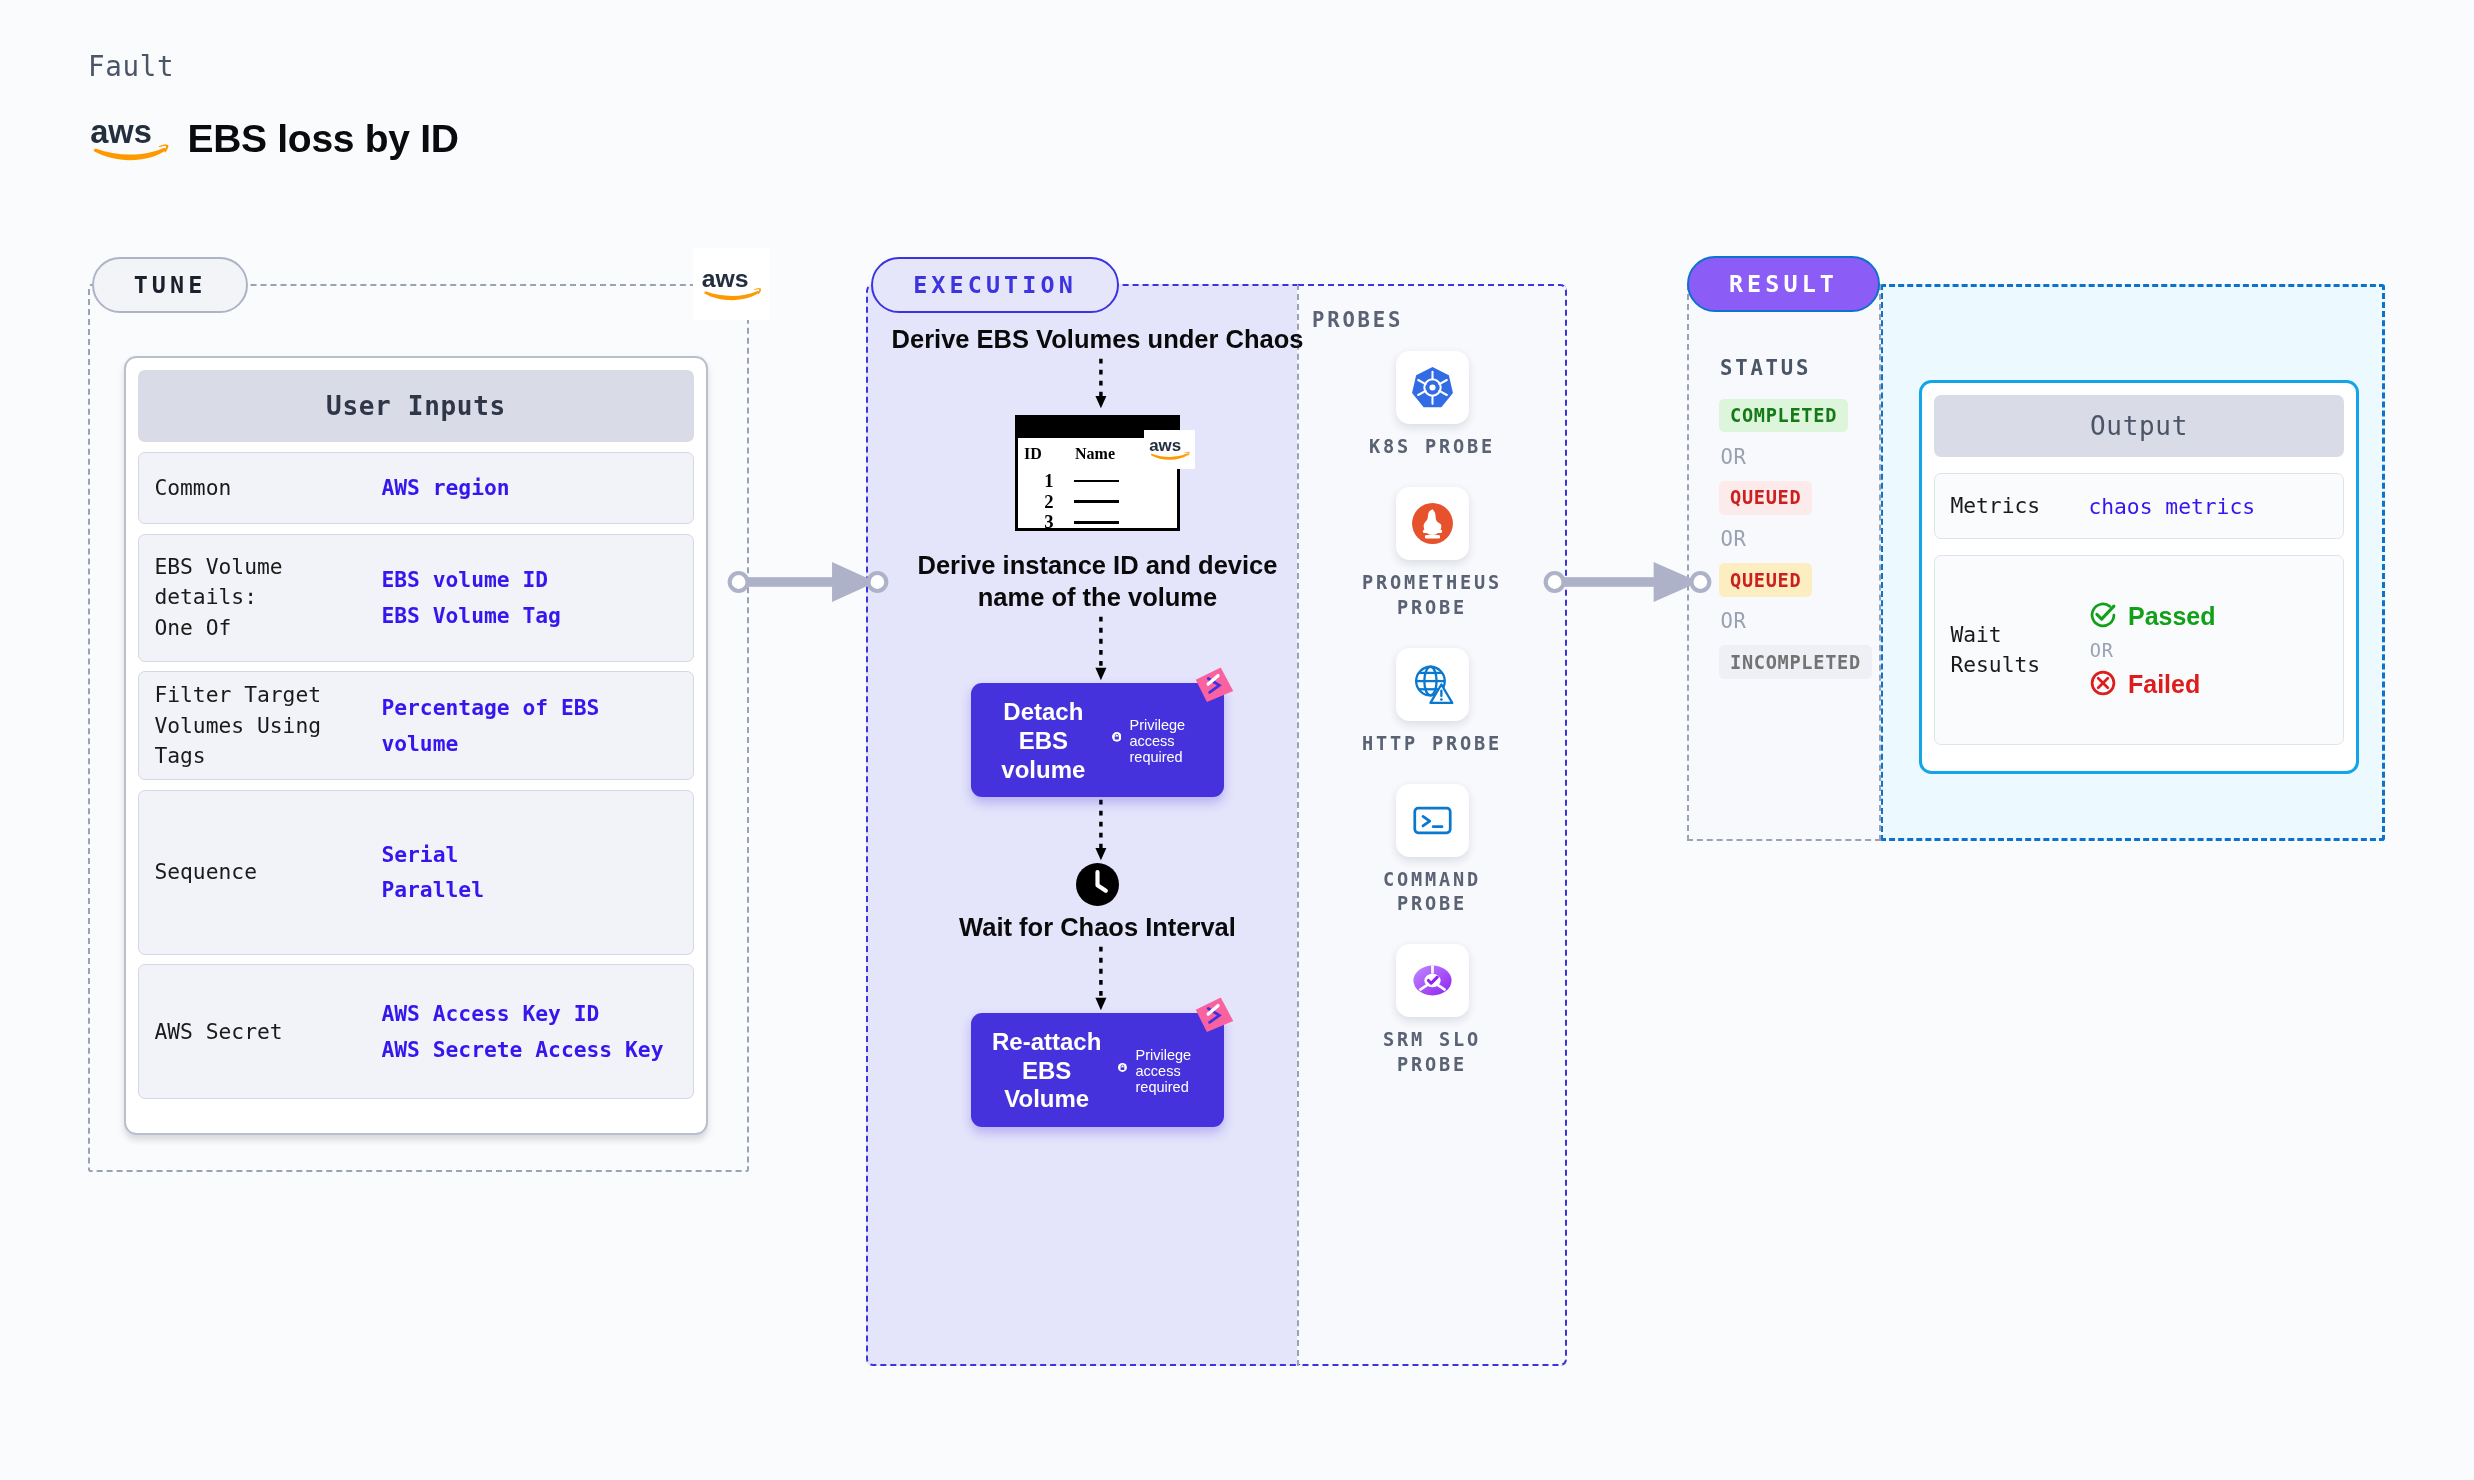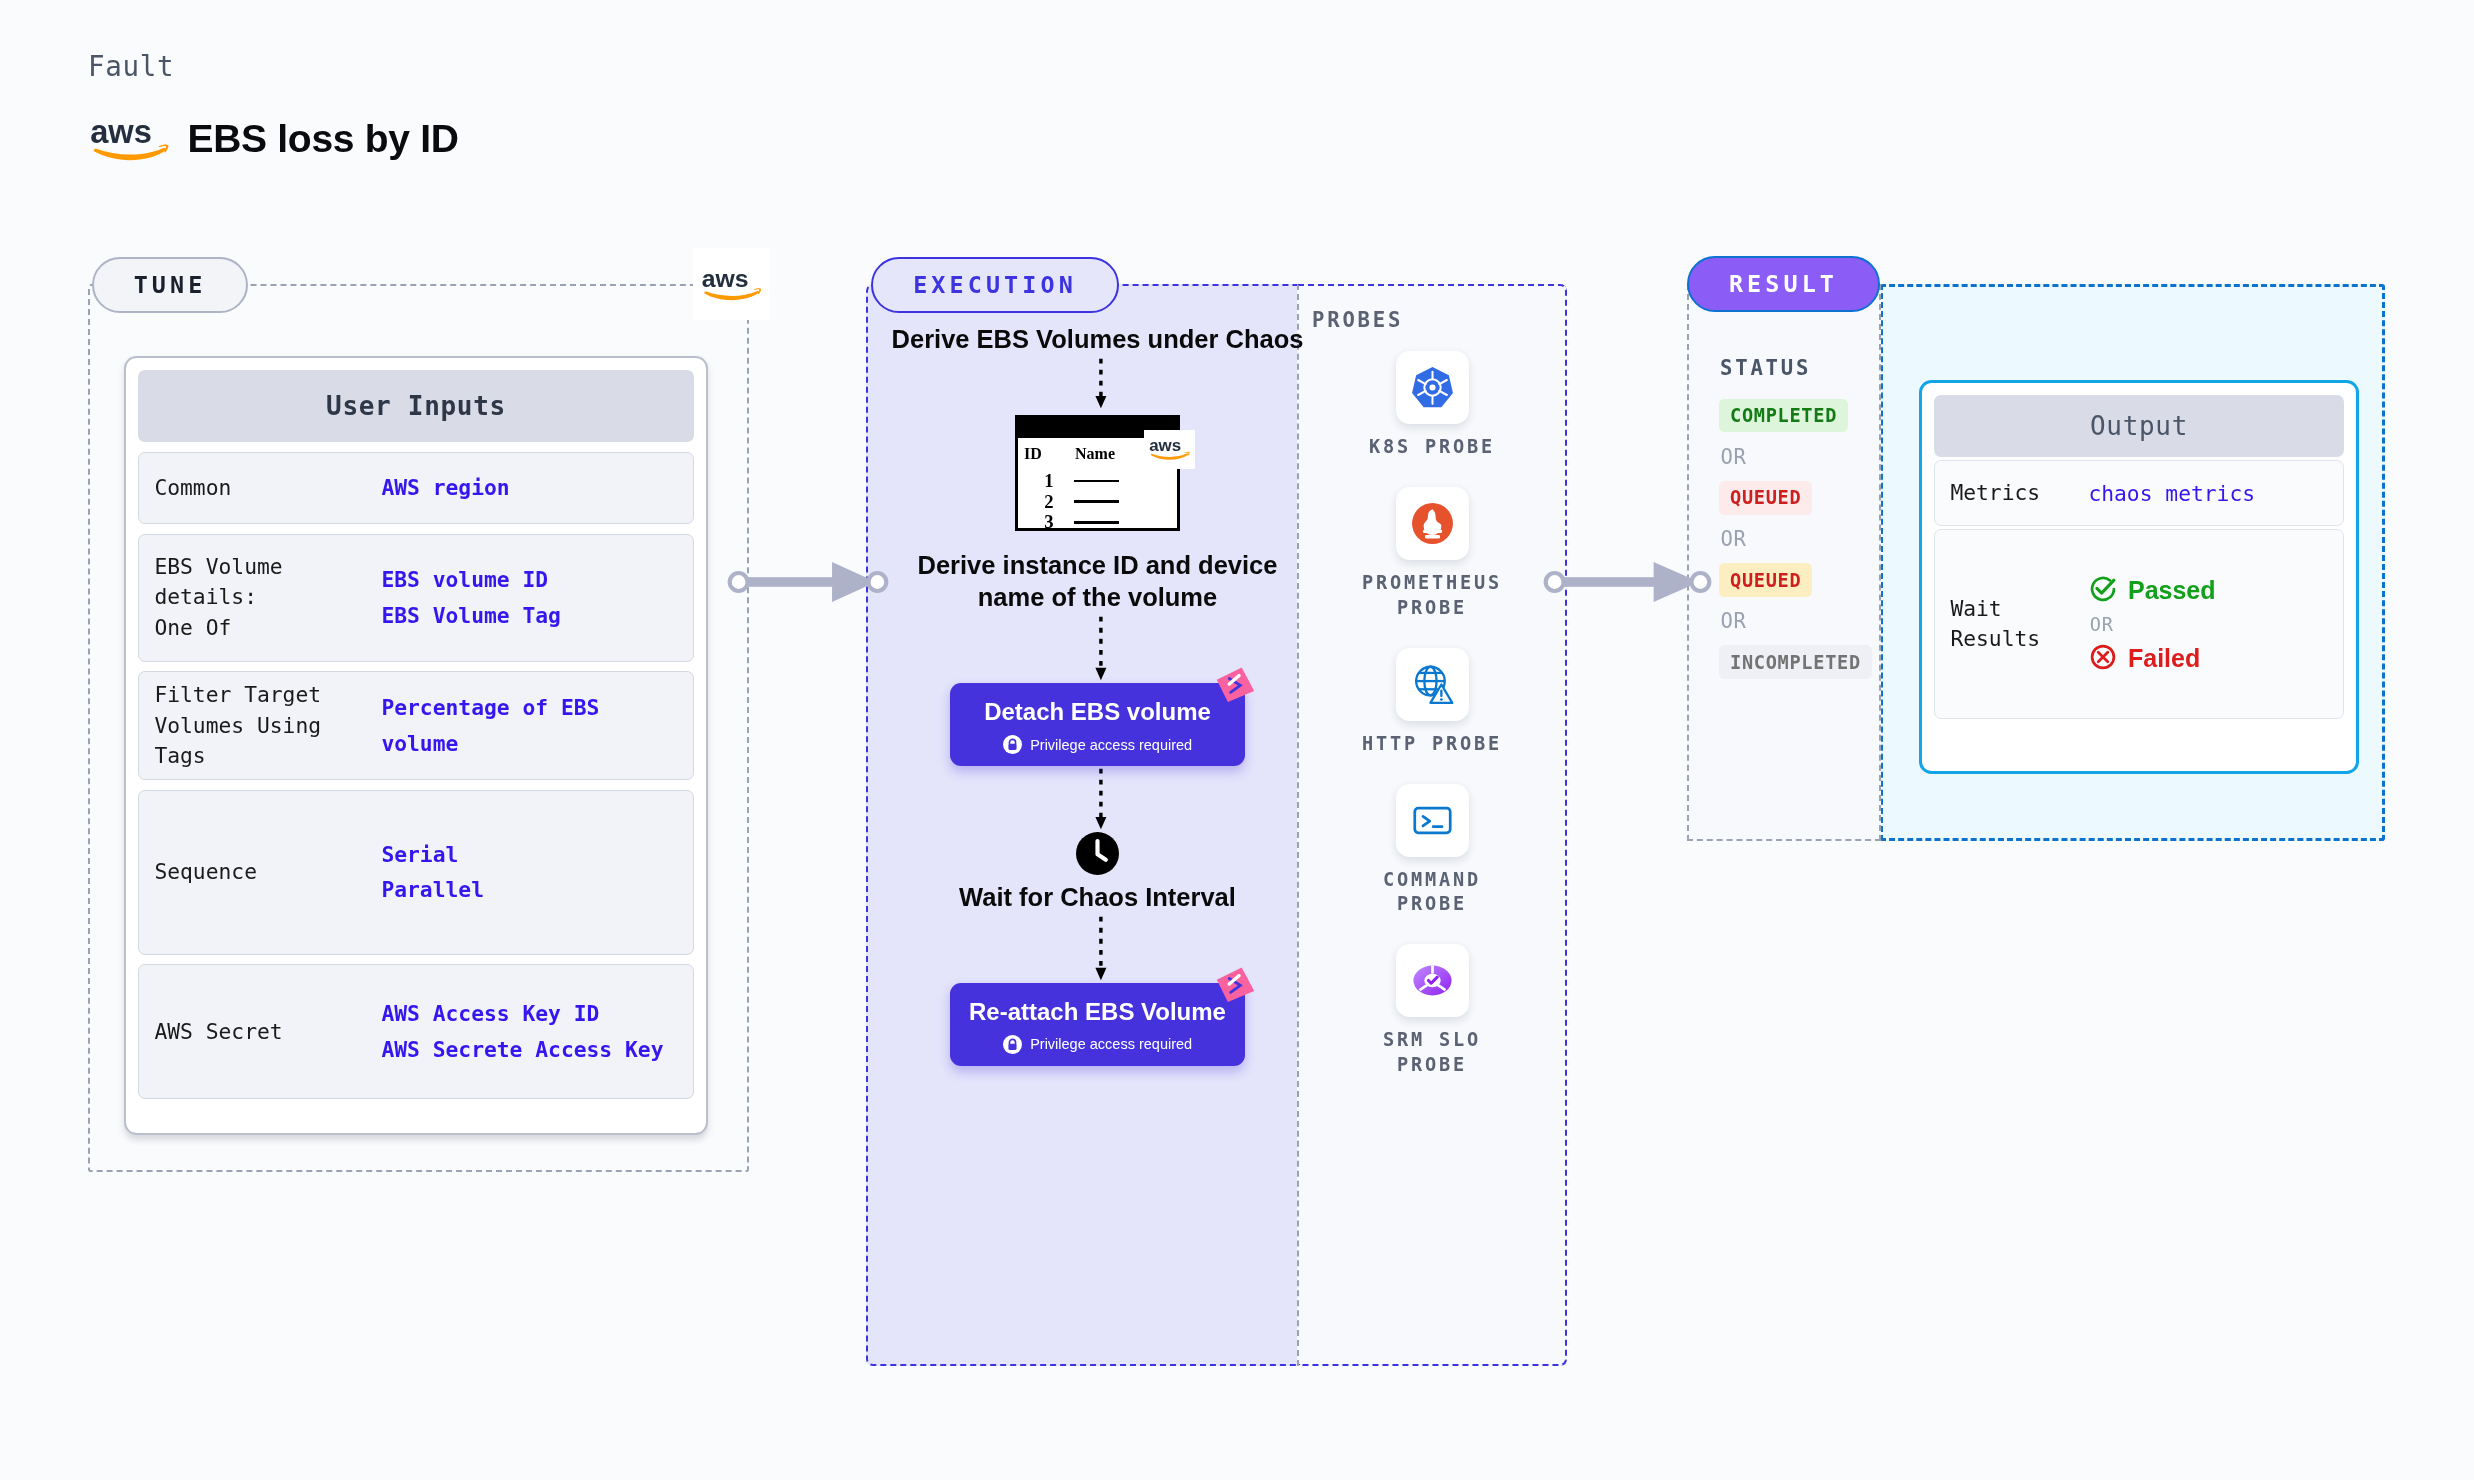--- a/index.html
+++ b/index.html
@@ -125,23 +125,23 @@
     font-family: "Liberation Serif", serif; font-weight: bold; font-size: 18.6px; color: #000; }
   .table-icon .trow .c1 { width: 51px; text-align: center; }
   .table-icon .dash { width: 45px; height: 2.8px; background: #000; }
   .table-icon .awsb {
     position: absolute; right: -15px; top: 15px; width: 51px; height: 39px;
     background: #fff; display: flex; align-items: center; justify-content: center;
   }
   .table-icon .awsb svg { width: 43px; height: 27.5px; }
 
   .step-card {
-    position: relative; width: 295px; border-radius: 11px; background: #4632dc;
+    position: relative; width: 253px; border-radius: 11px; background: #4632dc;
     box-shadow: 0 5.5px 11px rgba(70,50,220,0.28);
-    padding: 15px 12.4px 12.4px; display: flex; flex-direction: column;
+    padding: 15px 12.4px 12.4px; display: flex; flex-direction: row;
     align-items: center; gap: 8.3px;
   }
   .step-title {
     font-family: "Liberation Sans", sans-serif; font-size: 24px; font-weight: bold;
     color: #ffffff; text-align: center; line-height: 1.2;
   }
   .priv { display: flex; align-items: center; gap: 8.3px; }
   .priv .lock { width: 19px; height: 19px; }
   .priv .ptext { font-family: "Liberation Sans", sans-serif; font-size: 14.5px; color: #ffffff; }
   .ribbon { position: absolute; right: -12.4px; top: -16.5px; width: 43px; height: 39px; }
@@ -173,21 +173,21 @@
   .status-list { position: absolute; left: 1719px; top: 399px; width: 158px;
     display: flex; flex-direction: column; align-items: flex-start; gap: 12.4px; }
   .badge { border-radius: 5.5px; padding: 6.2px 11px; font-size: 18.6px;
     font-weight: bold; letter-spacing: 0.7px; }
   .or-text { font-size: 20.6px; color: #9aa1b2; letter-spacing: 0.7px; padding-left: 1.4px; }
 
   
   .output-card {
     position: absolute; left: 1919px; top: 380px; width: 440px; height: 394px;
     background: #ffffff; border: 3.4px solid #12a5e8; border-radius: 12.4px;
-    padding: 12.4px; display: flex; flex-direction: column; gap: 3px;
+    padding: 12.4px; display: flex; flex-direction: column; gap: 16px;
   }
   .output-header {
     height: 62px; background: #d9dbe6; border-radius: 6.9px;
     display: flex; align-items: center; justify-content: center;
     font-size: 26px; color: #4a5568; letter-spacing: 0.7px;
   }
   .out-row {
     background: #fafbfd; border: 1.4px solid #dfe3ea; border-radius: 6.9px;
     display: flex; align-items: center; padding: 0 15px;
   }

